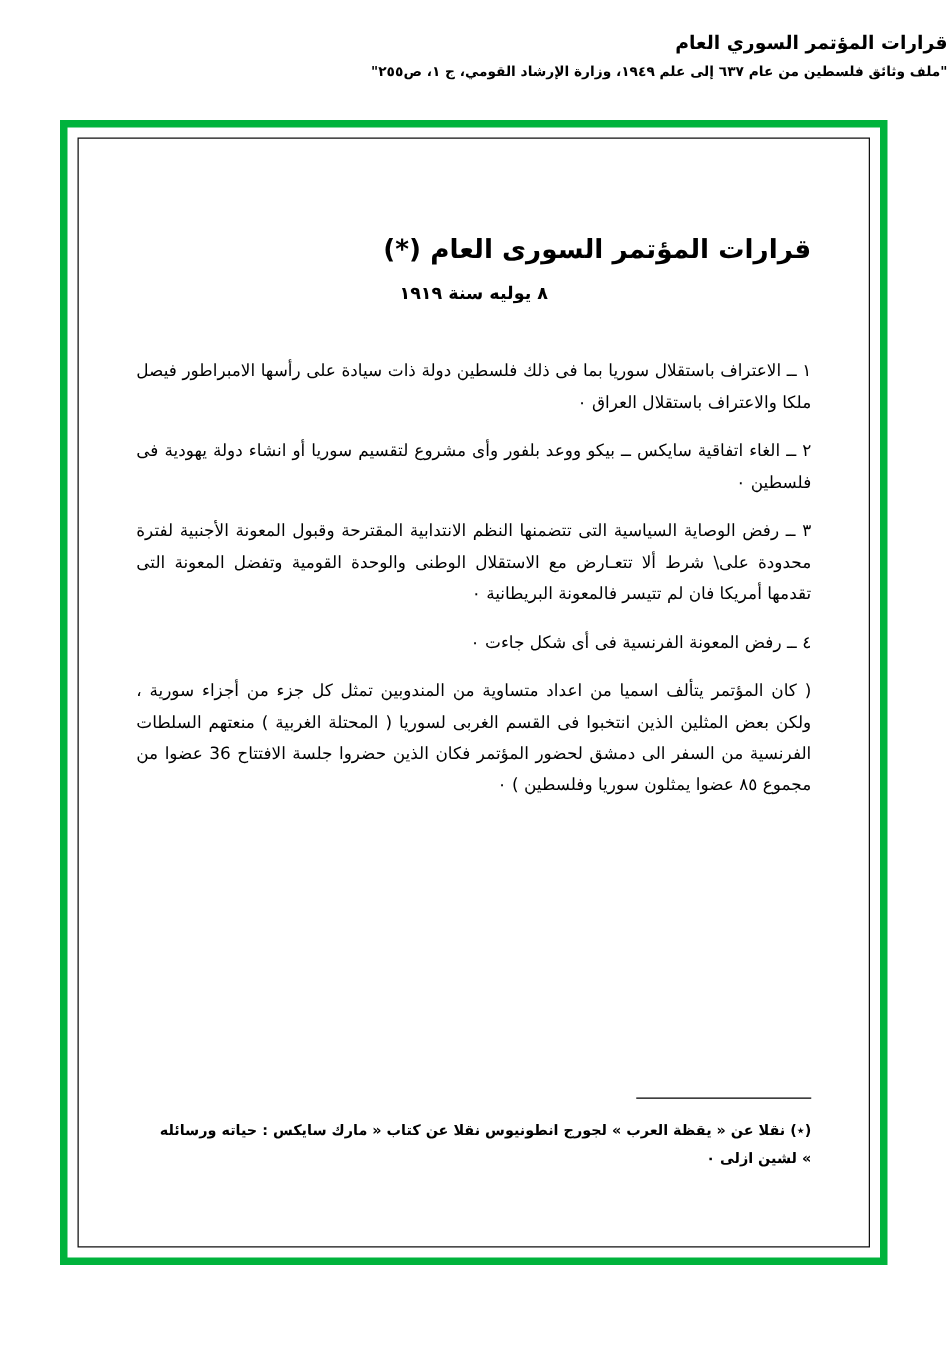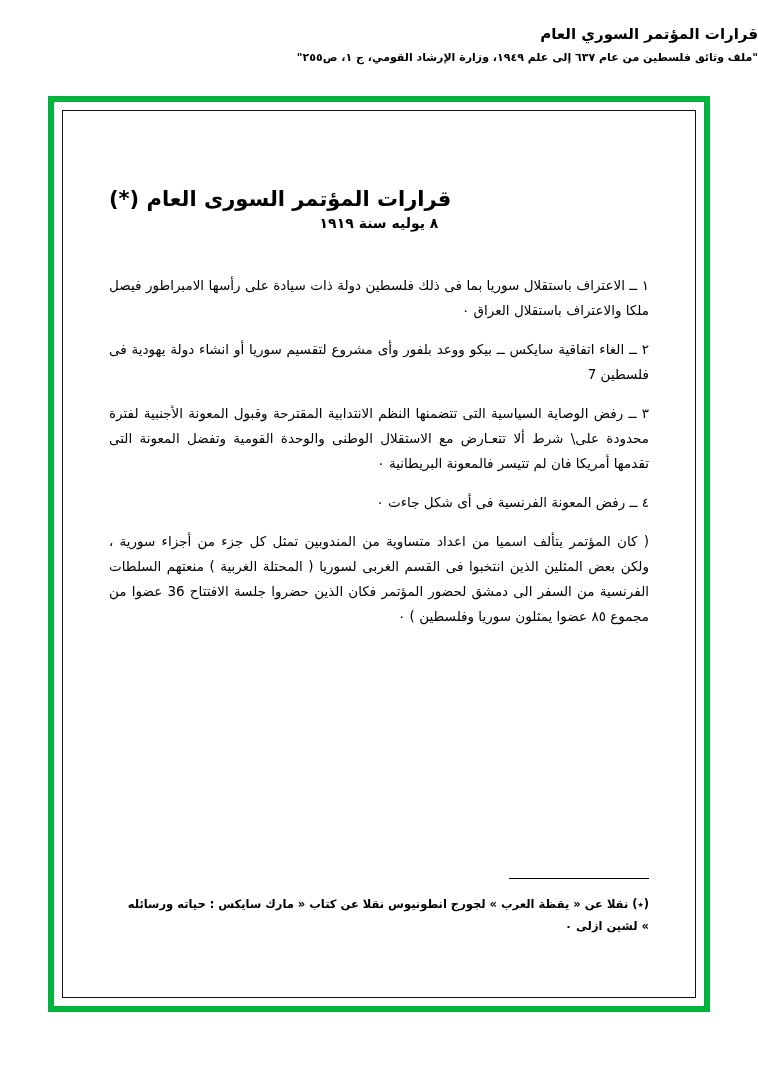--- a/index.html
+++ b/index.html
@@ -59,31 +59,31 @@
     right: 8px;
     bottom: 8px;
     border: 1px solid #111111;
     box-sizing: border-box;
     padding: 46px 46px 20px 46px;
     overflow: hidden;
   }
 
   
   .main-title {
-    text-align: left;
+    text-align: right;
     font-size: 21px;
     font-weight: bold;
     margin-top: 28px;
     line-height: 28px;
   }
   .date-line {
     text-align: center;
     font-size: 14px;
     font-weight: bold;
-    margin-top: 0;
+    margin-top: 12px;
     line-height: 20px;
   }
 
   .clauses {
     margin-top: 40px;
   }
   .clause {
     font-size: 13.5px;
     font-weight: normal;
     line-height: 25px;
@@ -126,21 +126,21 @@
   </div>
 
   <div class="frame">
     <div class="frame-inner">
 
       <div class="main-title">قرارات المؤتمر السورى العام (*)</div>
       <div class="date-line">٨ يوليه سنة ١٩١٩</div>
 
       <div class="clauses">
         <p class="clause">١ ــ الاعتراف باستقلال سوريا بما فى ذلك فلسطين دولة ذات سيادة على رأسها الامبراطور فيصل ملكا والاعتراف باستقلال العراق ٠</p>
-        <p class="clause">٢ ــ الغاء اتفاقية سايكس ــ بيكو ووعد بلفور وأى مشروع لتقسيم سوريا أو انشاء دولة يهودية فى فلسطين 7</p>
+        <p class="clause">٢ ــ الغاء اتفاقية سايكس ــ بيكو ووعد بلفور وأى مشروع لتقسيم سوريا أو انشاء دولة يهودية فى فلسطين ٠</p>
         <p class="clause">٣ ــ رفض الوصاية السياسية التى تتضمنها النظم الانتدابية المقترحة وقبول المعونة الأجنبية لفترة محدودة على\ شرط ألا تتعـارض مع الاستقلال الوطنى والوحدة القومية وتفضل المعونة التى تقدمها أمريكا فان لم تتيسر فالمعونة البريطانية ٠</p>
         <p class="clause">٤ ــ رفض المعونة الفرنسية فى أى شكل جاءت ٠</p>
         <p class="clause note">( كان المؤتمر يتألف اسميا من اعداد متساوية من المندوبين تمثل كل جزء من أجزاء سورية ، ولكن بعض المثلين الذين انتخبوا فى القسم الغربى لسوريا ( المحتلة الغربية ) منعتهم السلطات الفرنسية من السفر الى دمشق لحضور المؤتمر فكان الذين حضروا جلسة الافتتاح 36 عضوا من مجموع ٨٥ عضوا يمثلون سوريا وفلسطين ) ٠</p>
       </div>
 
       <div class="footnote-rule"></div>
       <div class="footnote">(٭) نقلا عن « يقظة العرب » لجورج انطونيوس نقلا عن كتاب « مارك سايكس : حياته ورسائله » لشين ازلى ٠</div>
 
     </div>
   </div>

